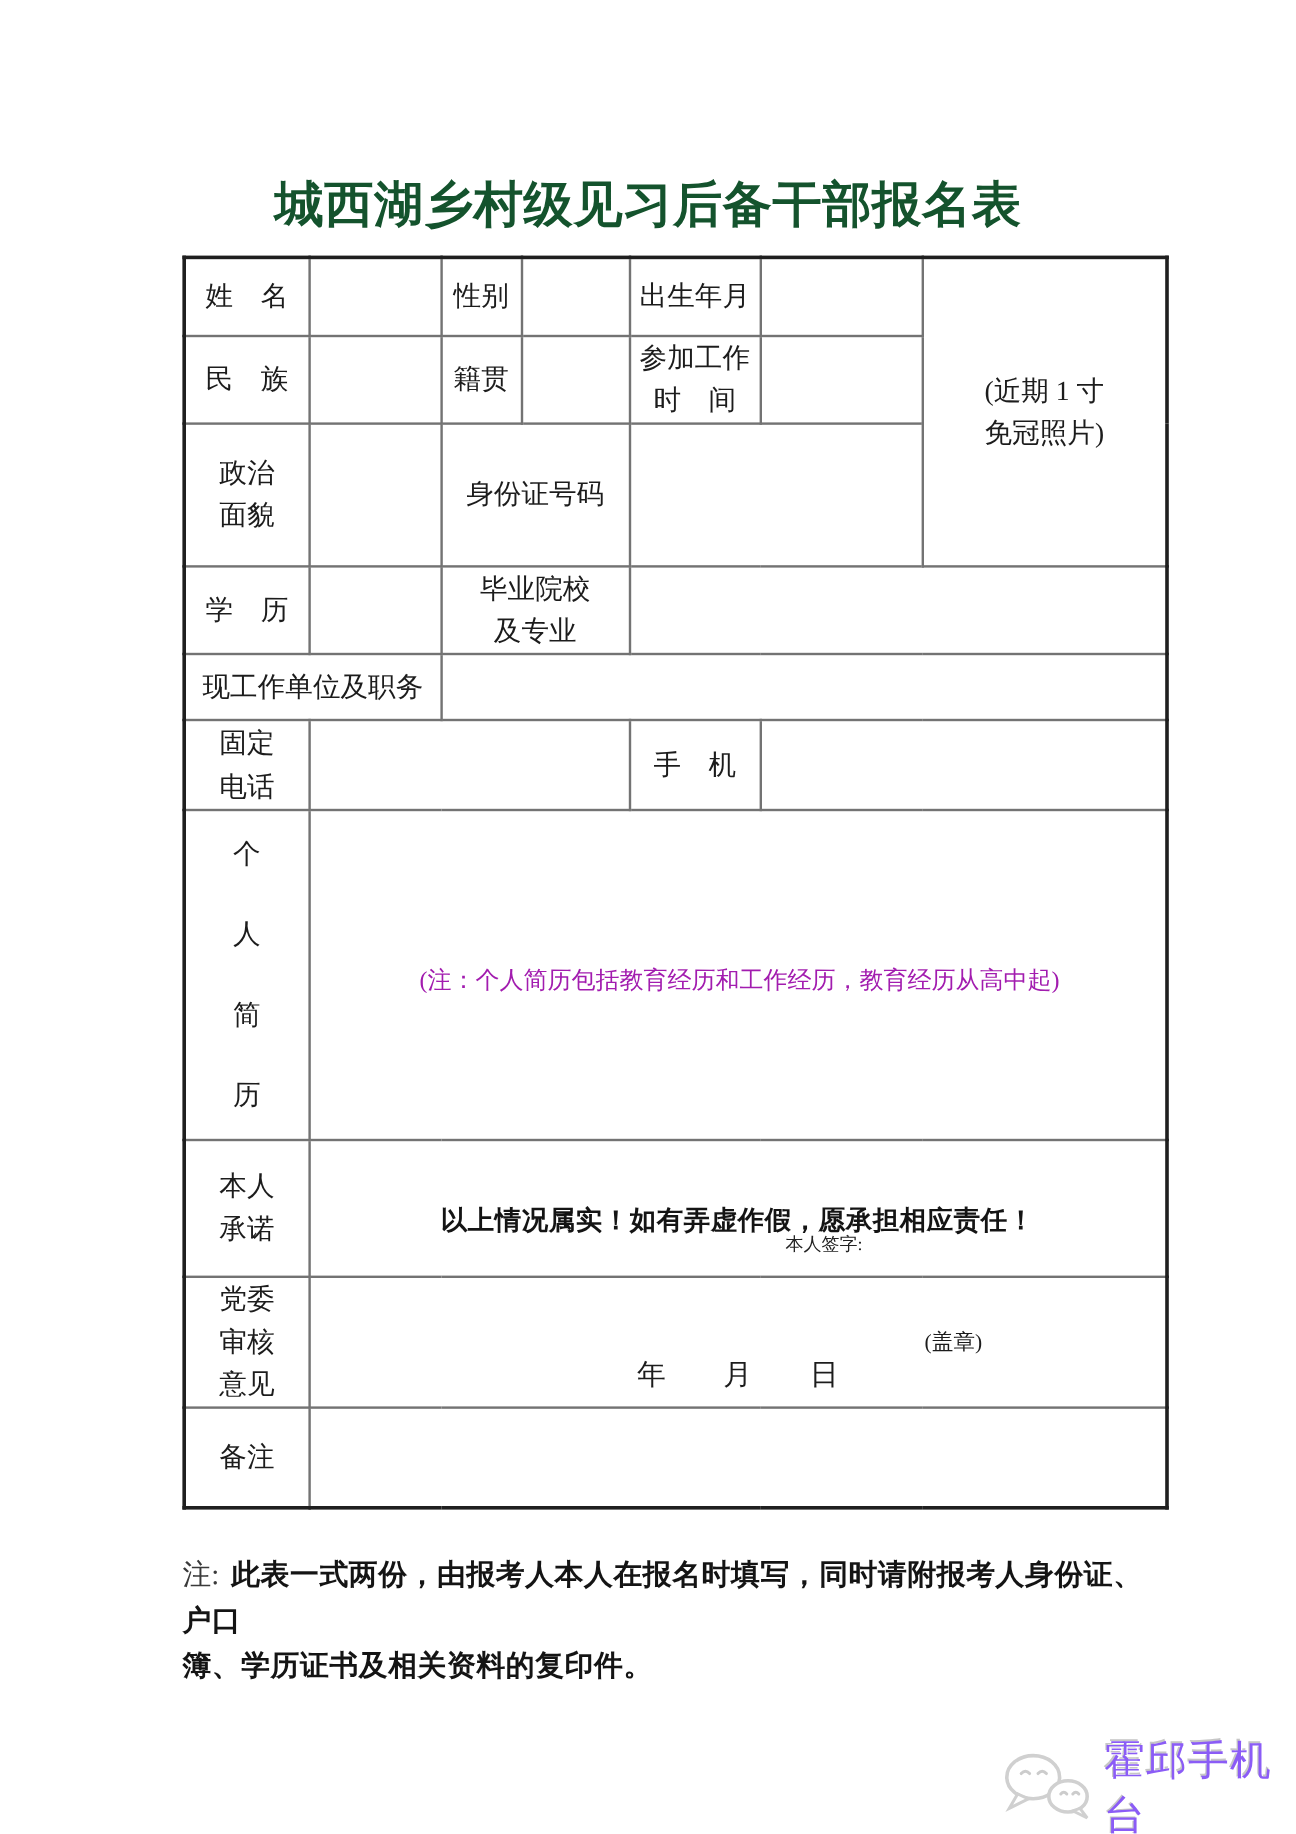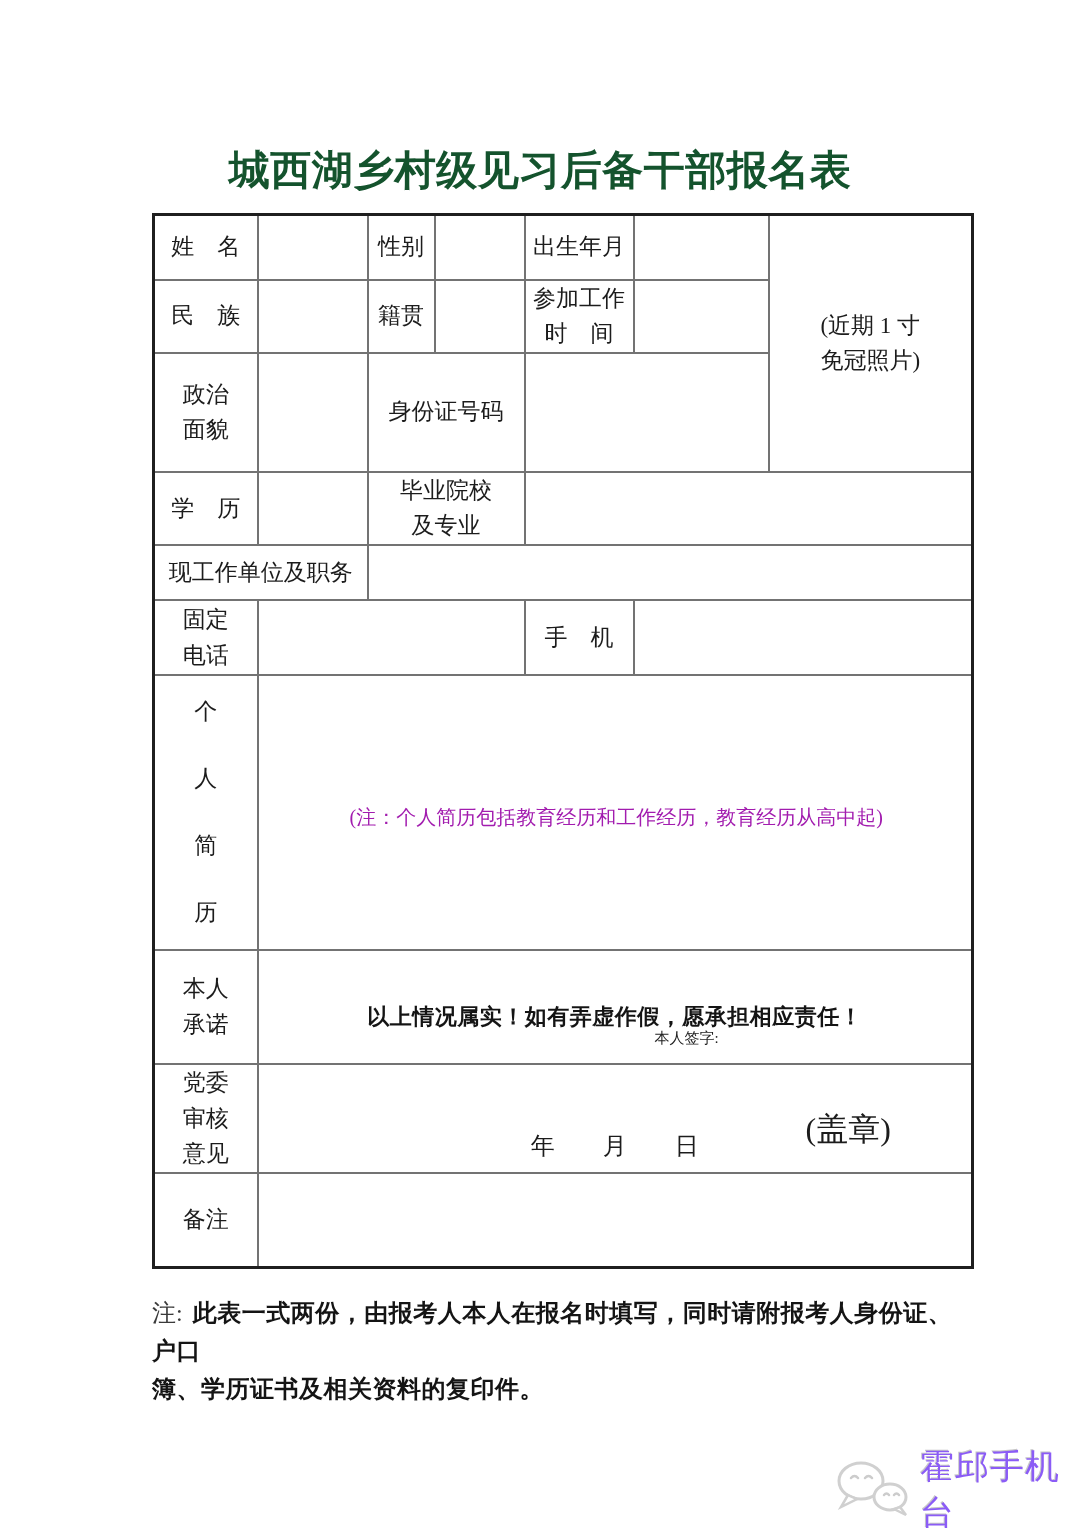--- a/index.html
+++ b/index.html
@@ -48,22 +48,21 @@
     font-size:22px;font-weight:600;color:#141414;
     letter-spacing:0.5px;
   }
   .signature-label{
     position:absolute;left:396px;top:76px;
     font-size:15px;color:#222;
   }
   td.review-content-cell{position:relative;}
   .seal-label{
     position:absolute;left:512px;top:40px;
-    font-size:32px;
-    margin-left:35px;
+    font-size:18px;
   }
   .date-label{
     position:absolute;left:0;right:0;bottom:7px;
     text-align:center;font-size:24px;
     white-space:pre-wrap;
   }
   .footnote{
     position:absolute;left:152px;top:1294px;width:812px;
     font-size:24px;line-height:38px;color:#141414;
   }
@@ -164,21 +163,21 @@
   </tr>
   <tr style="height:104px">
     <td><span class="lbl">党委
 审核
 意见</span></td>
     <td colspan="6" class="review-content-cell">
       <div class="seal-label">(盖章)</div>
       <div class="date-label">年　　月　　日</div>
     </td>
   </tr>
-  <tr style="height:95px">
+  <tr style="height:84px">
     <td><span class="lbl">备注</span></td>
     <td colspan="6"></td>
   </tr>
 </tbody>
   </table>
 
 <div class="footnote">
   <span class="note-prefix">注:</span><span class="note-body">此表一式两份，由报考人本人在报名时填写，同时请附报考人身份证、户口
 簿、学历证书及相关资料的复印件。</span>
 </div>

